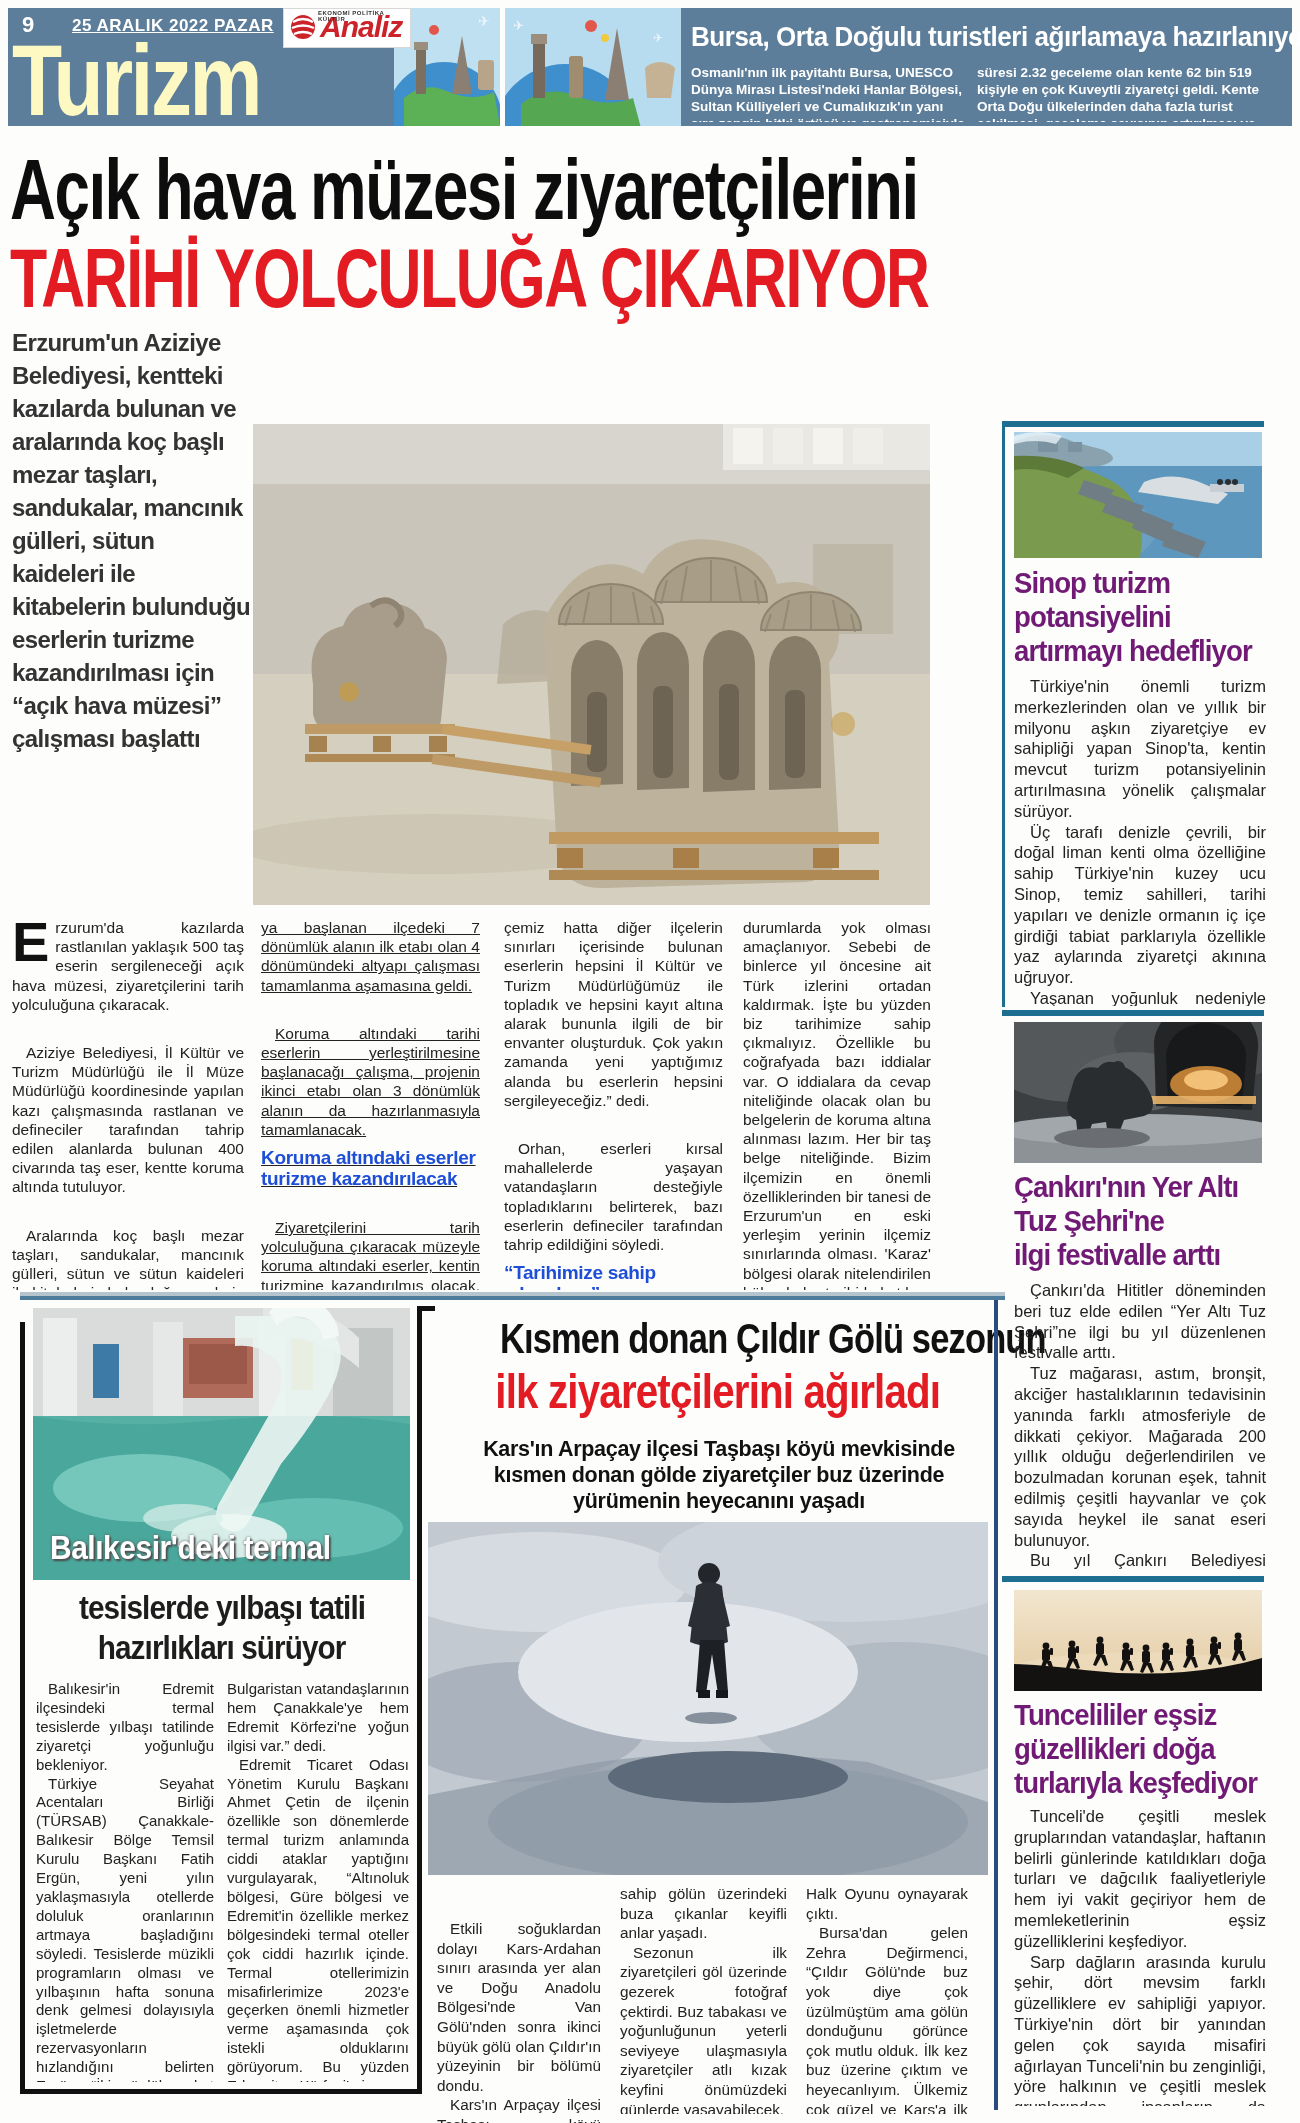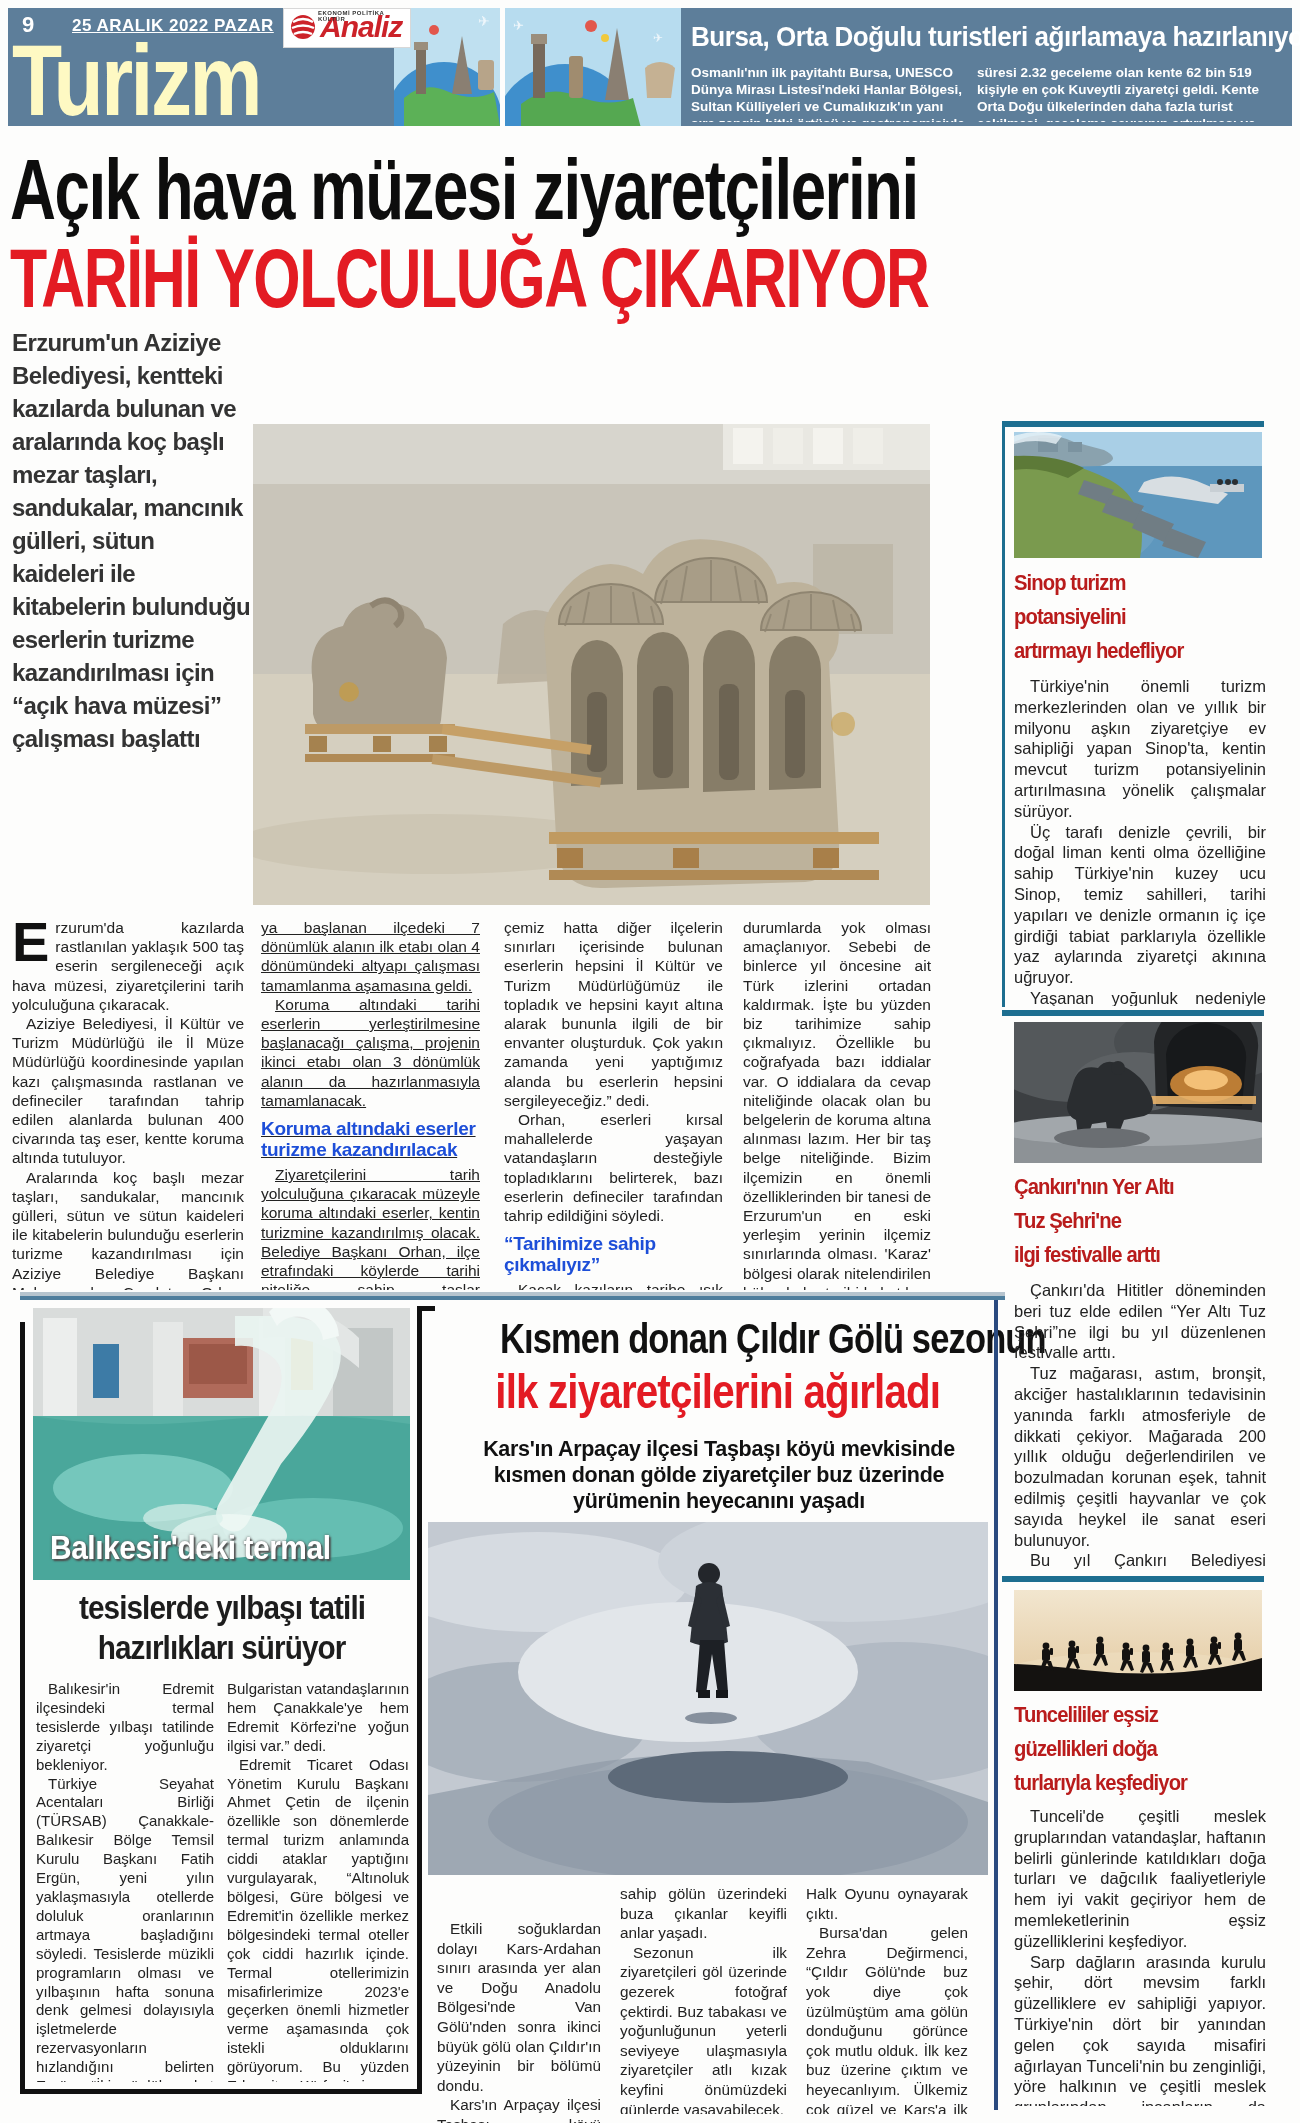--- a/index.html
+++ b/index.html
@@ -19,31 +19,31 @@
   .bursa-head{color:#fff;font-weight:700;font-size:28px;line-height:1.05;letter-spacing:-.5px;}
   .bursa-body{color:#fff;font-weight:700;font-size:13.5px;line-height:17px;text-align:left;}
   
   .h1-black{font-weight:800;font-size:86px;color:#0d0d0d;line-height:1;letter-spacing:-2px;}
   .h1-red{font-weight:800;font-size:84px;color:#e31b23;line-height:1;letter-spacing:-2px;}
   
   .intro{font-size:24px;line-height:33px;font-weight:700;color:#333;letter-spacing:-.6px;}
   
   .bcol{font-size:15.5px;line-height:19.2px;color:#222;text-align:justify;overflow:hidden;}
   .bcol p{margin:0 0 0 0;}
-  .bcol p.ind{text-indent:14px;}
+  .bcol p.ind{text-indent:14px;margin-top:29px;}
   .bcol p + p{margin-top:0;}
   .dropcap{float:left;font-size:56px;line-height:44px;font-weight:800;color:#111;padding:2px 6px 0 0;}
   .subhead{color:#1d4ed8;font-weight:800;font-size:19px;line-height:21px;margin:8px 0 5px 0;text-align:left;letter-spacing:-.3px;}
   
   .tealbar{background:#1d6e90;}
   .graybar{background:linear-gradient(#b6c4ce 0 55%,#4e7d9c 55% 100%);}
   .blackline{background:#111;}
   .navyline{background:#2a4a80;}
   
-  .side-h{font-weight:700;font-size:22px;line-height:34px;color:#b91c1c;letter-spacing:-1px;}
+  .side-h{font-weight:700;font-size:30px;line-height:34px;color:#701a75;letter-spacing:-1px;}
   .side-b{font-size:16.5px;line-height:20.8px;color:#222;text-align:justify;overflow:hidden;}
   .side-b p{margin:0;}
   .side-b p.ind{text-indent:16px;}
   
   .cil-h1{font-weight:800;font-size:42px;color:#111;letter-spacing:-1px;line-height:1;}
   .cil-h2{font-weight:800;font-size:48px;color:#e31b23;letter-spacing:-1px;line-height:1;}
   .cil-deck{font-weight:700;font-size:21.5px;line-height:26px;color:#111;text-align:center;letter-spacing:-.3px;}
   .cil-col{font-size:15.3px;line-height:19.6px;color:#222;text-align:justify;overflow:hidden;}
   .cil-col p{margin:0;}
   .cil-col p.ind{text-indent:13px;}

